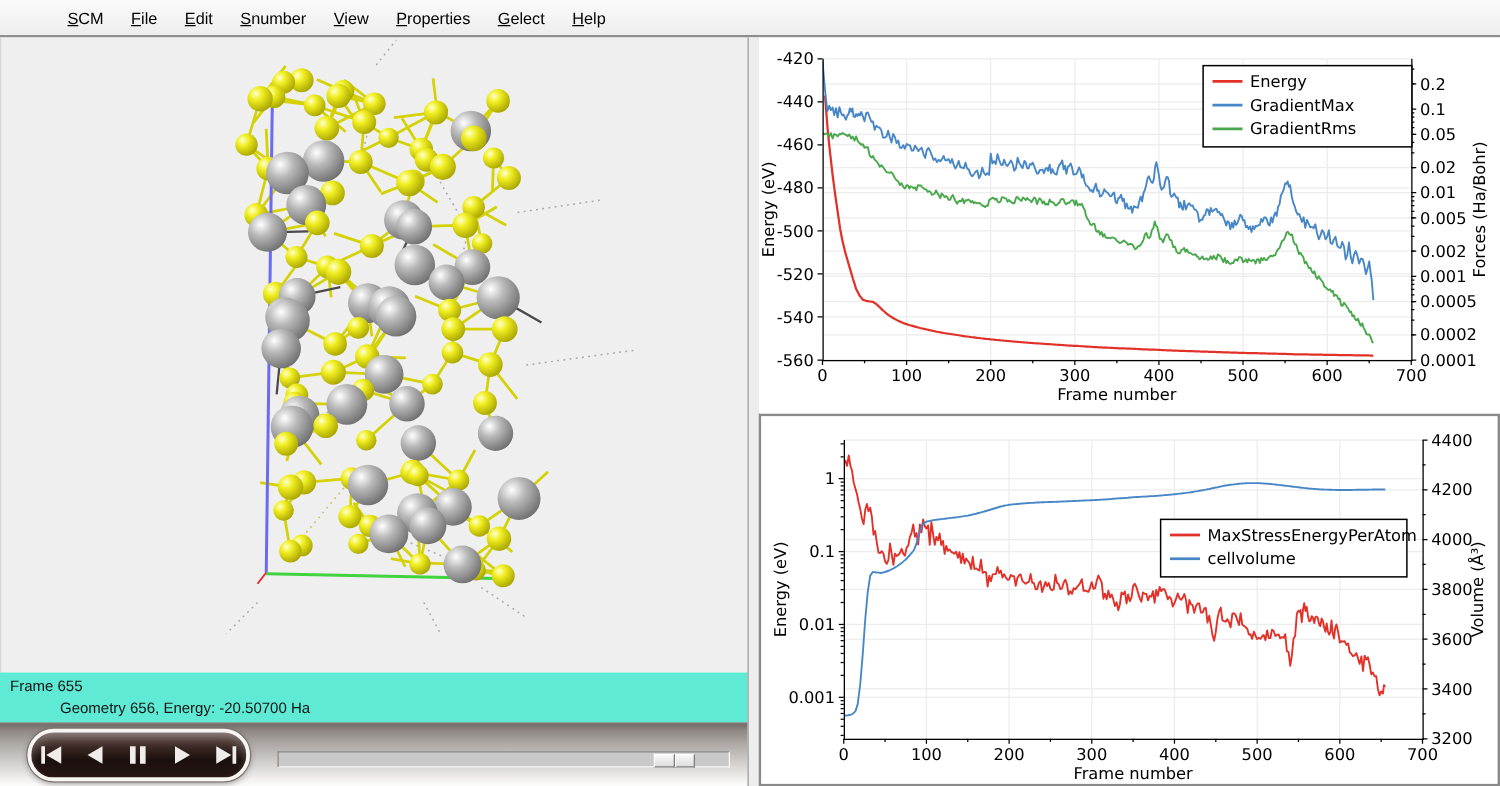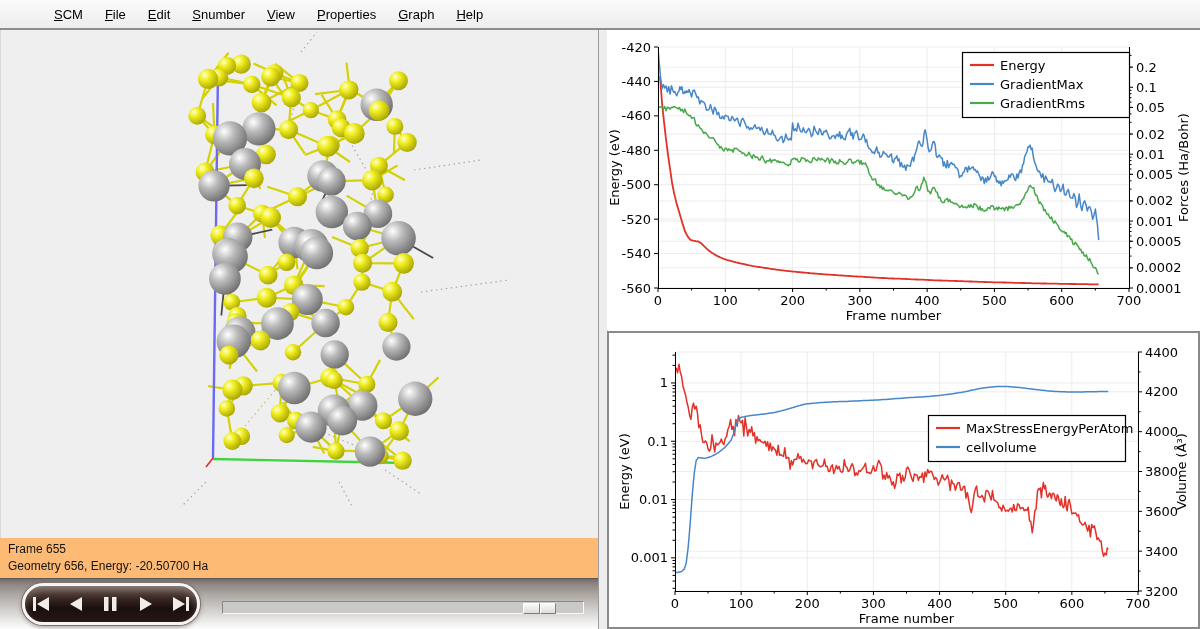--- a/index.html
+++ b/index.html
@@ -17,25 +17,25 @@
   }
   .menu-item{padding:3px 10px;margin-left:2px;cursor:default;}
   .menu-item .mn{text-decoration:underline;}
   
   #viewer{
     position:absolute;left:0;top:30px;width:606px;height:508px;
     background:#efefef;border-left:1px solid #d8d8d8;
   }
   #status-strip{
     position:absolute;left:0;top:538px;width:606px;height:40px;
-    background:#fdba74;font-size:12px;color:#141414;
+    background:#5eead4;font-size:12px;color:#141414;
   }
   #status-strip .line{position:absolute;left:8px;white-space:nowrap;}
   #status-line1{top:4px;}
-  #status-line2{top:21px;}
+  #status-line2{top:21px;margin-left:40px;}
   
   #controlbar{
     position:absolute;left:0;top:578px;width:606px;height:51px;
     background:linear-gradient(180deg,#746c68 0%,#8d8682 10%,#a9a4a0 28%,#cecbc8 58%,#efeeed 85%,#ffffff 100%);
     border-top:1px solid #5f5955;
   }
   #transport{
     position:absolute;left:22px;top:4px;width:178px;height:42px;
     border-radius:22px;
     background:linear-gradient(180deg,#6b5a55 0%,#48352f 20%,#2a1b17 48%,#1b0f0d 62%,#251613 100%);
@@ -75,21 +75,21 @@
 </head>
 <body>
 
 <div id="menubar">
     <div class="menu-item"><span class="mn">S</span><span>CM</span></div>
     <div class="menu-item"><span class="mn">F</span><span>ile</span></div>
     <div class="menu-item"><span class="mn">E</span><span>dit</span></div>
     <div class="menu-item"><span class="mn">S</span><span>number</span></div>
     <div class="menu-item"><span class="mn">V</span><span>iew</span></div>
     <div class="menu-item"><span class="mn">P</span><span>roperties</span></div>
-    <div class="menu-item"><span class="mn">G</span><span>raph</span></div>
+    <div class="menu-item"><span class="mn">G</span><span>elect</span></div>
     <div class="menu-item"><span class="mn">H</span><span>elp</span></div>
   </div>
 
 <div id="viewer">
   <svg id="molecule-svg" width="606" height="508" viewBox="0 0 606 508">
       <defs>
         <radialGradient id="gradY" cx="33%" cy="30%" r="75%">
           <stop offset="0%" stop-color="#ffffd0"></stop>
           <stop offset="35%" stop-color="#f0ee20"></stop>
           <stop offset="100%" stop-color="#a8a400"></stop>

